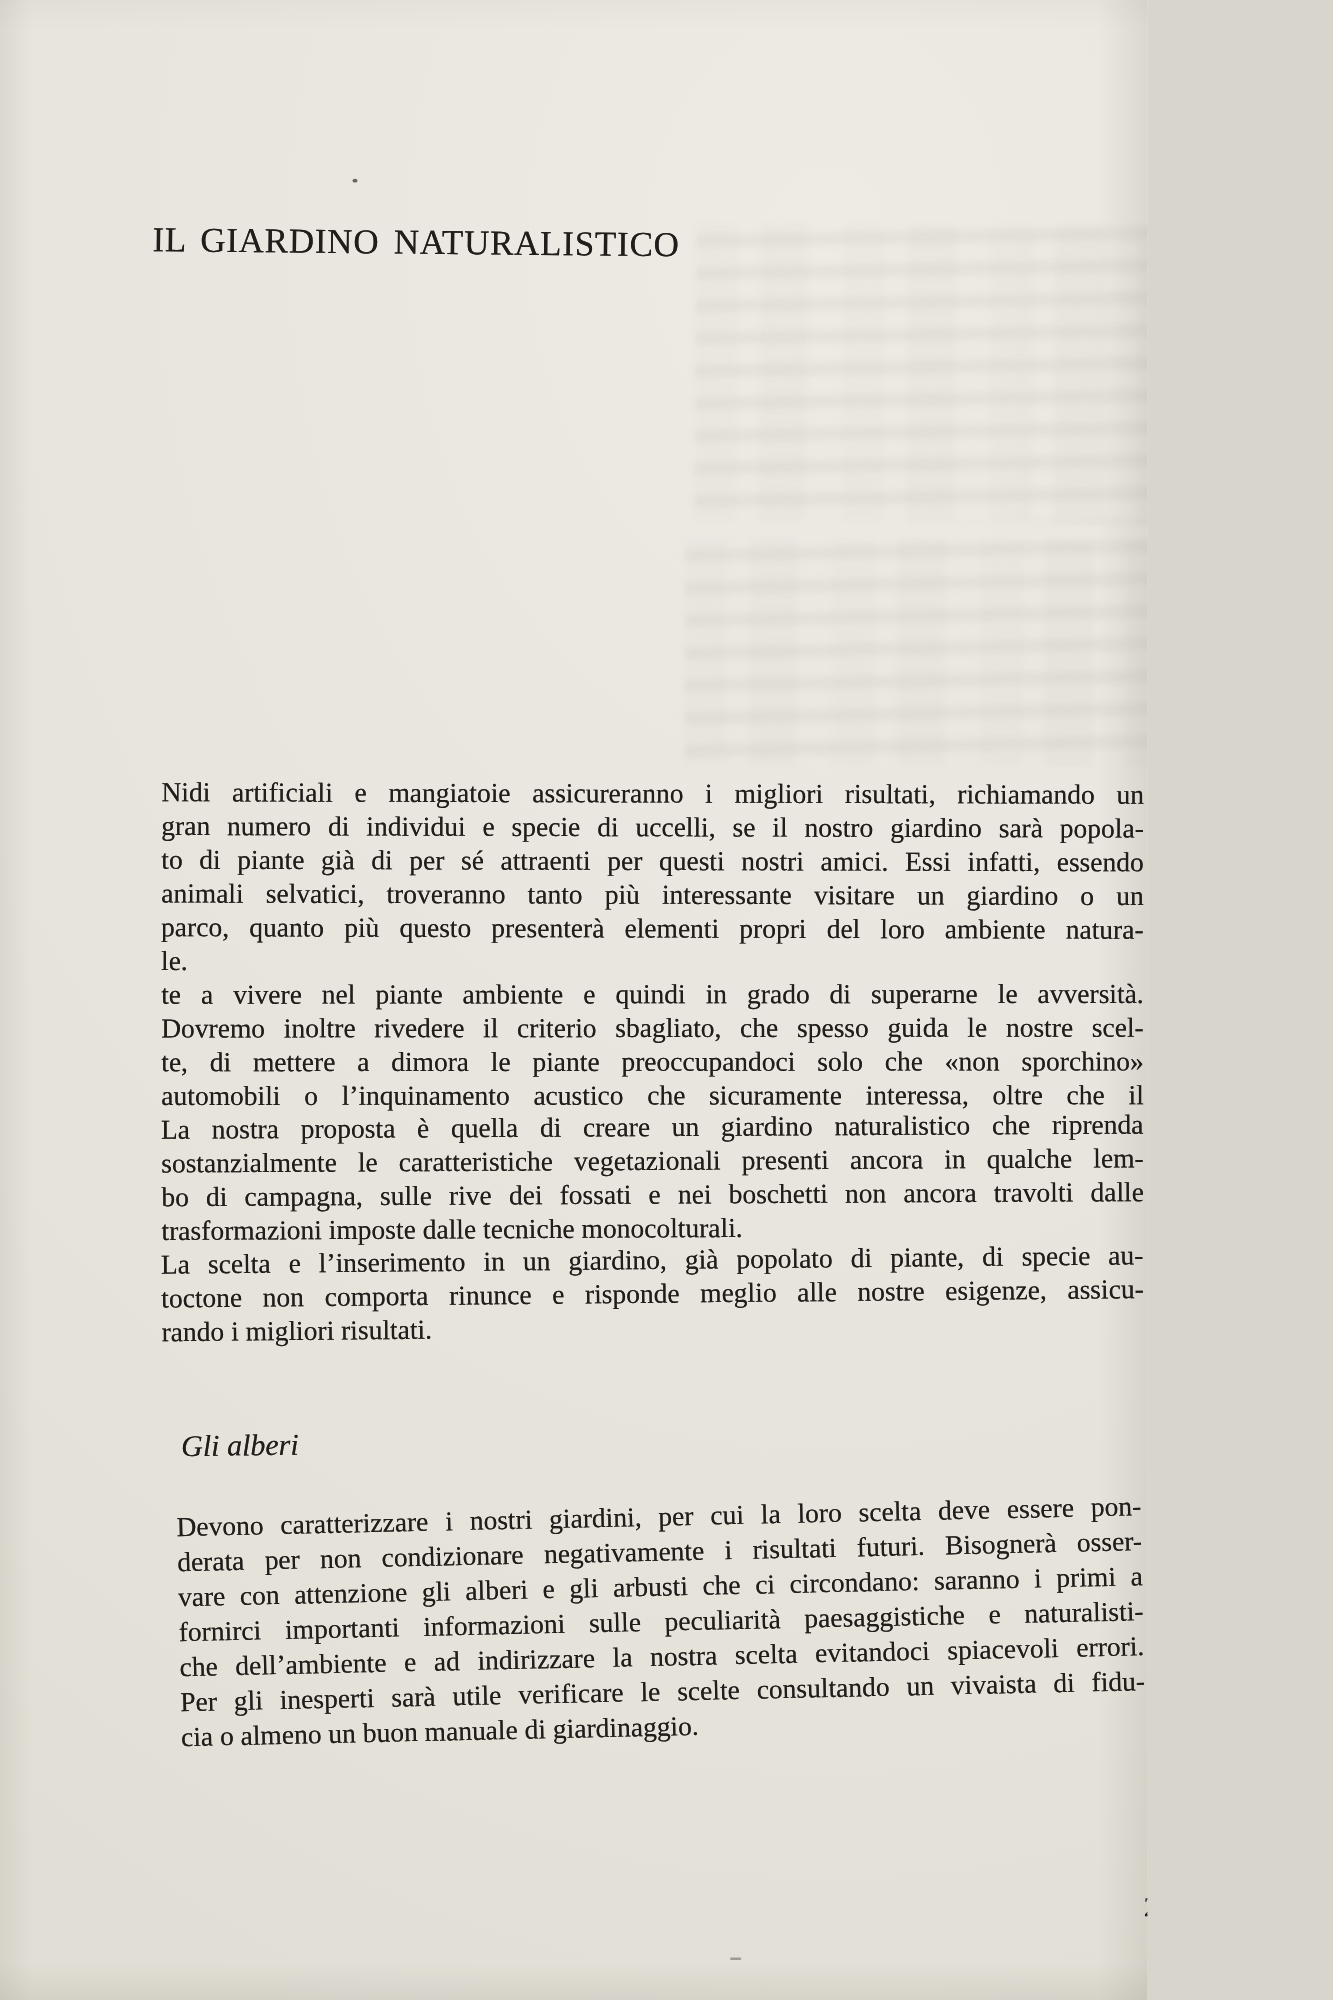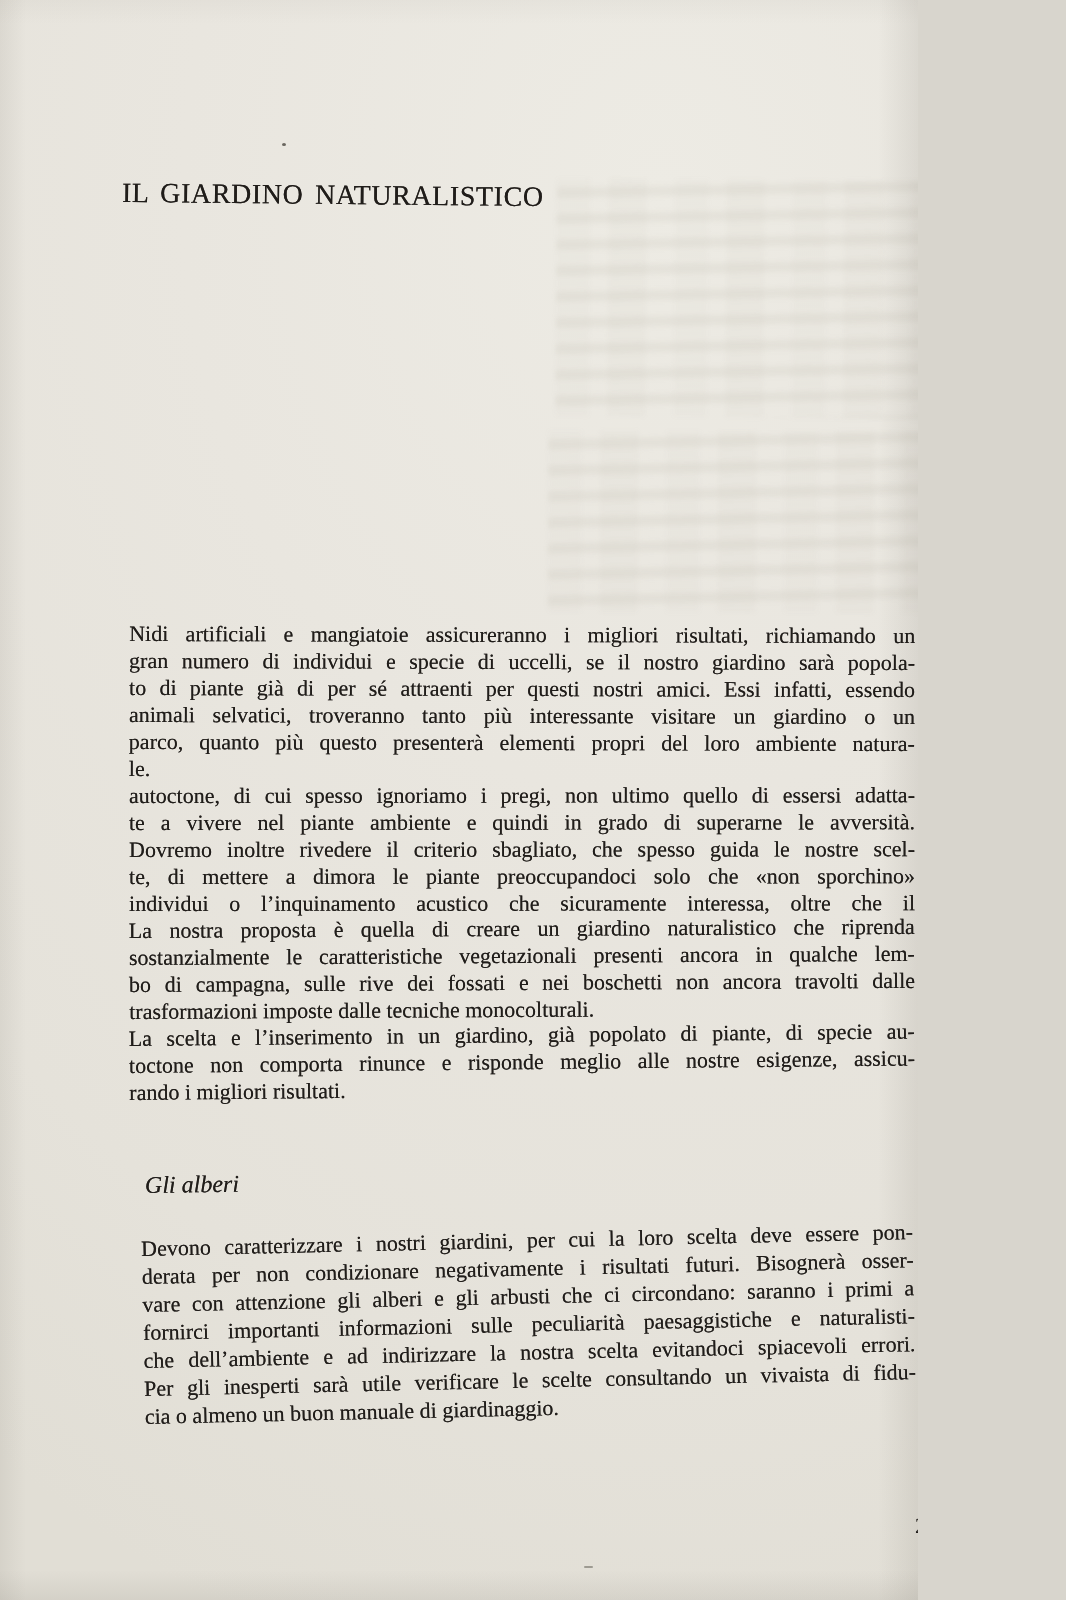--- a/index.html
+++ b/index.html
@@ -138,25 +138,24 @@
   <div class="text-column">
     <div class="para rot-p1">
         <div class="line">Nidi artificiali e mangiatoie assicureranno i migliori risultati, richiamando un</div>
         <div class="line">gran numero di individui e specie di uccelli, se il nostro giardino sarà popola-</div>
         <div class="line">to di piante già di per sé attraenti per questi nostri amici. Essi infatti, essendo</div>
         <div class="line">animali selvatici, troveranno tanto più interessante visitare un giardino o un</div>
         <div class="line">parco, quanto più questo presenterà elementi propri del loro ambiente natura-</div>
         <div class="line last">le.</div>
       </div>
     <div class="para rot-p2">
-        <div class="line">autoctone, di cui spesso ignoriamo i pregi, non ultimo quello di essersi adatta-</div>
         <div class="line">te a vivere nel piante ambiente e quindi in grado di superarne le avversità.</div>
         <div class="line">Dovremo inoltre rivedere il criterio sbagliato, che spesso guida le nostre scel-</div>
         <div class="line">te, di mettere a dimora le piante preoccupandoci solo che «non sporchino»</div>
-        <div class="line">individui o l’inquinamento acustico che sicuramente interessa, oltre che il</div>
+        <div class="line">automobili o l’inquinamento acustico che sicuramente interessa, oltre che il</div>
       </div>
     <div class="para rot-p3">
         <div class="line">La nostra proposta è quella di creare un giardino naturalistico che riprenda</div>
         <div class="line">sostanzialmente le caratteristiche vegetazionali presenti ancora in qualche lem-</div>
         <div class="line">bo di campagna, sulle rive dei fossati e nei boschetti non ancora travolti dalle</div>
         <div class="line last">trasformazioni imposte dalle tecniche monocolturali.</div>
       </div>
     <div class="para rot-p4">
         <div class="line">La scelta e l’inserimento in un giardino, già popolato di piante, di specie au-</div>
         <div class="line">toctone non comporta rinunce e risponde meglio alle nostre esigenze, assicu-</div>

